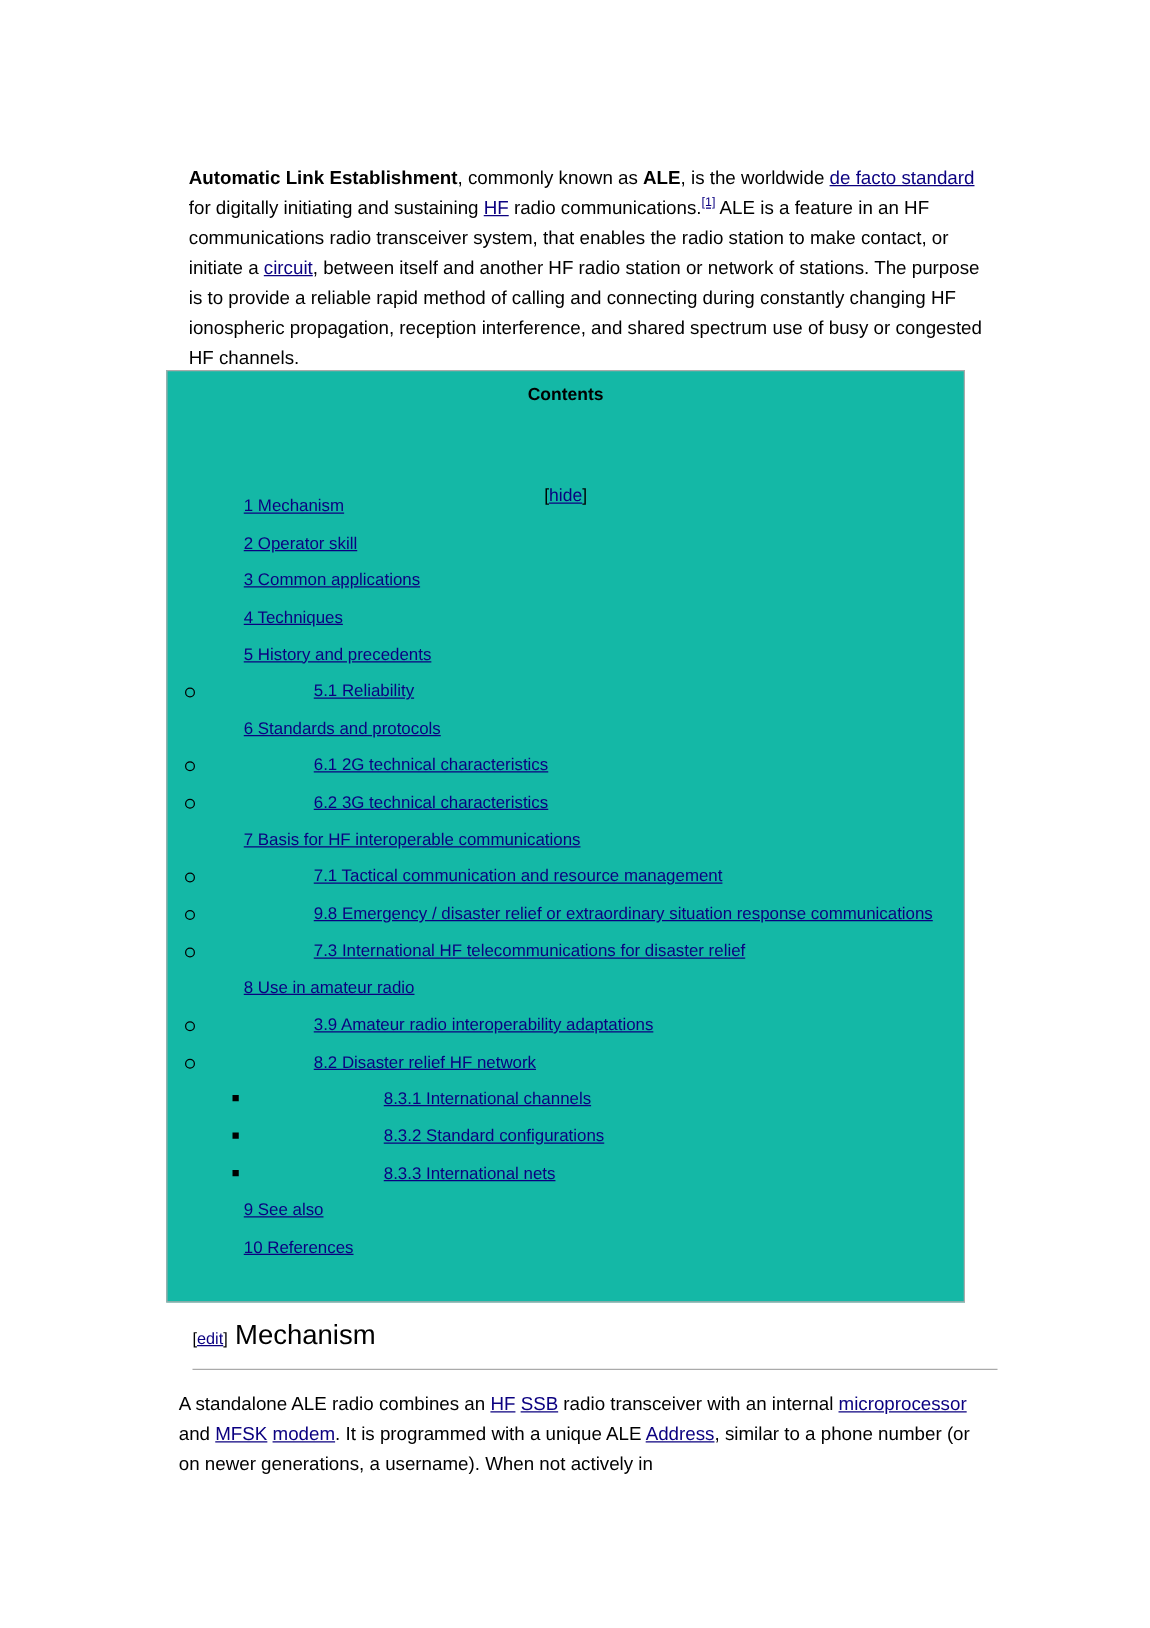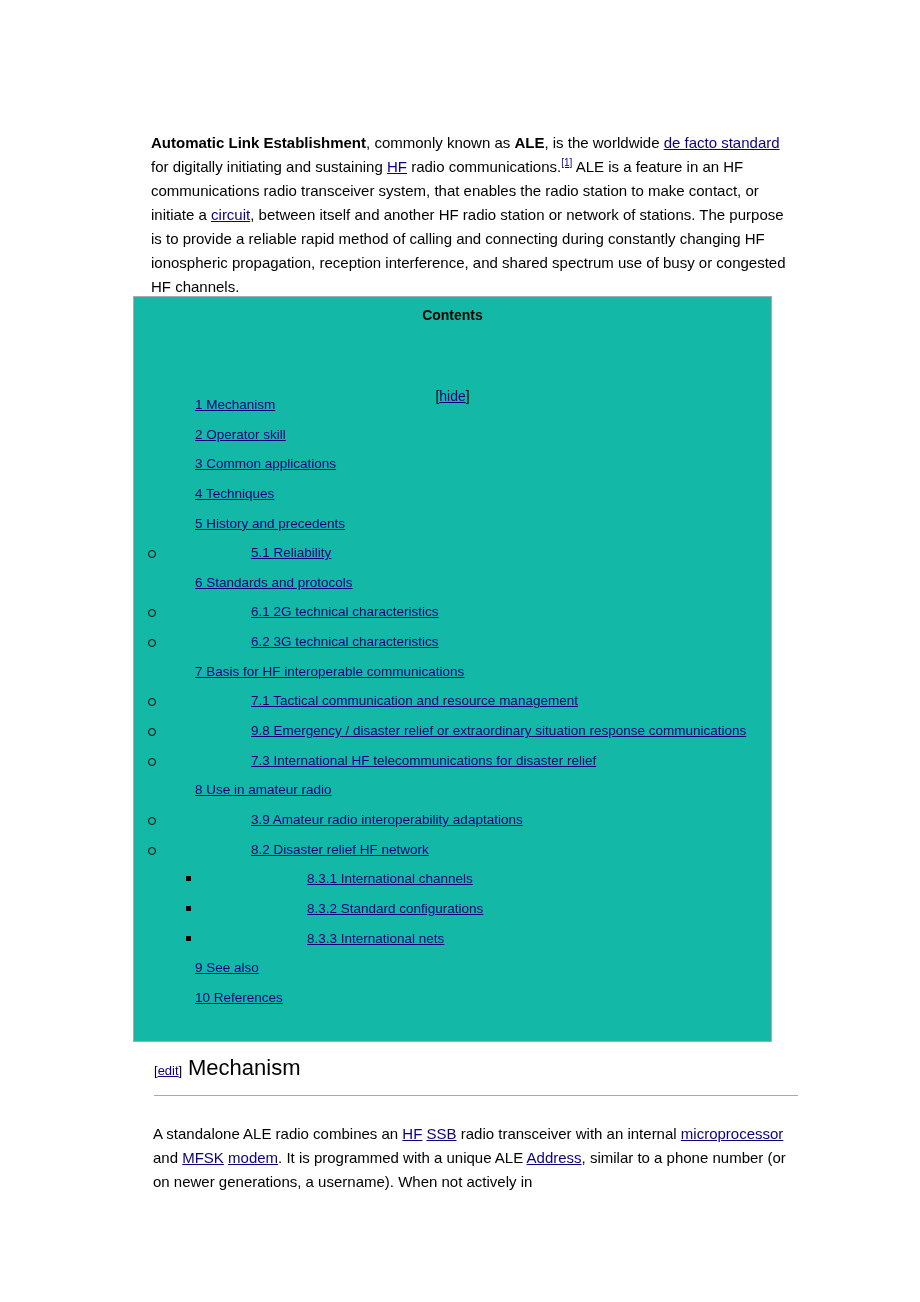--- a/index.html
+++ b/index.html
@@ -41,21 +41,21 @@
   }
   .square { display: inline-block; width: 5px; height: 5px; background: #000; position: absolute; top: 7px; }
   .heading {
     position: absolute; left: 139px; top: 1054px; width: 644px;
     border-bottom: 1px solid #aaaaaa; height: 41px; margin-left: 15px;
   }
   .edit { font-size: 13px; position: absolute; left: 0; top: 9px; }
   .heading-text { font-size: 22px; position: absolute; left: 34px; top: 1px; }
   .body-para {
     position: absolute; left: 139px; top: 1108px; width: 645px;
-    font-size: 15px; line-height: 24px; margin: 14px;
+    font-size: 15px; line-height: 24px; margin: 4px;
   }
 </style>
 </head>
 <body>
 
 <p class="intro"><b>Automatic Link Establishment</b><span>, commonly known as </span><b>ALE</b><span>, is the worldwide </span><a href="#">de facto standard</a><span> for digitally initiating and sustaining </span><a href="#">HF</a><span> radio communications.</span><sup><a href="#">[1]</a></sup><span> ALE is a feature in an HF communications radio transceiver system, that enables the radio station to make contact, or initiate a </span><a href="#">circuit</a><span>, between itself and another HF radio station or network of stations. The purpose is to provide a reliable rapid method of calling and connecting during constantly changing HF ionospheric propagation, reception interference, and shared spectrum use of busy or congested HF channels.</span></p>
 
 <div class="toc">
   <div class="toc-title">Contents</div>
   <div class="toc-hide"><span>[</span><a href="#">hide</a><span>]</span></div>

